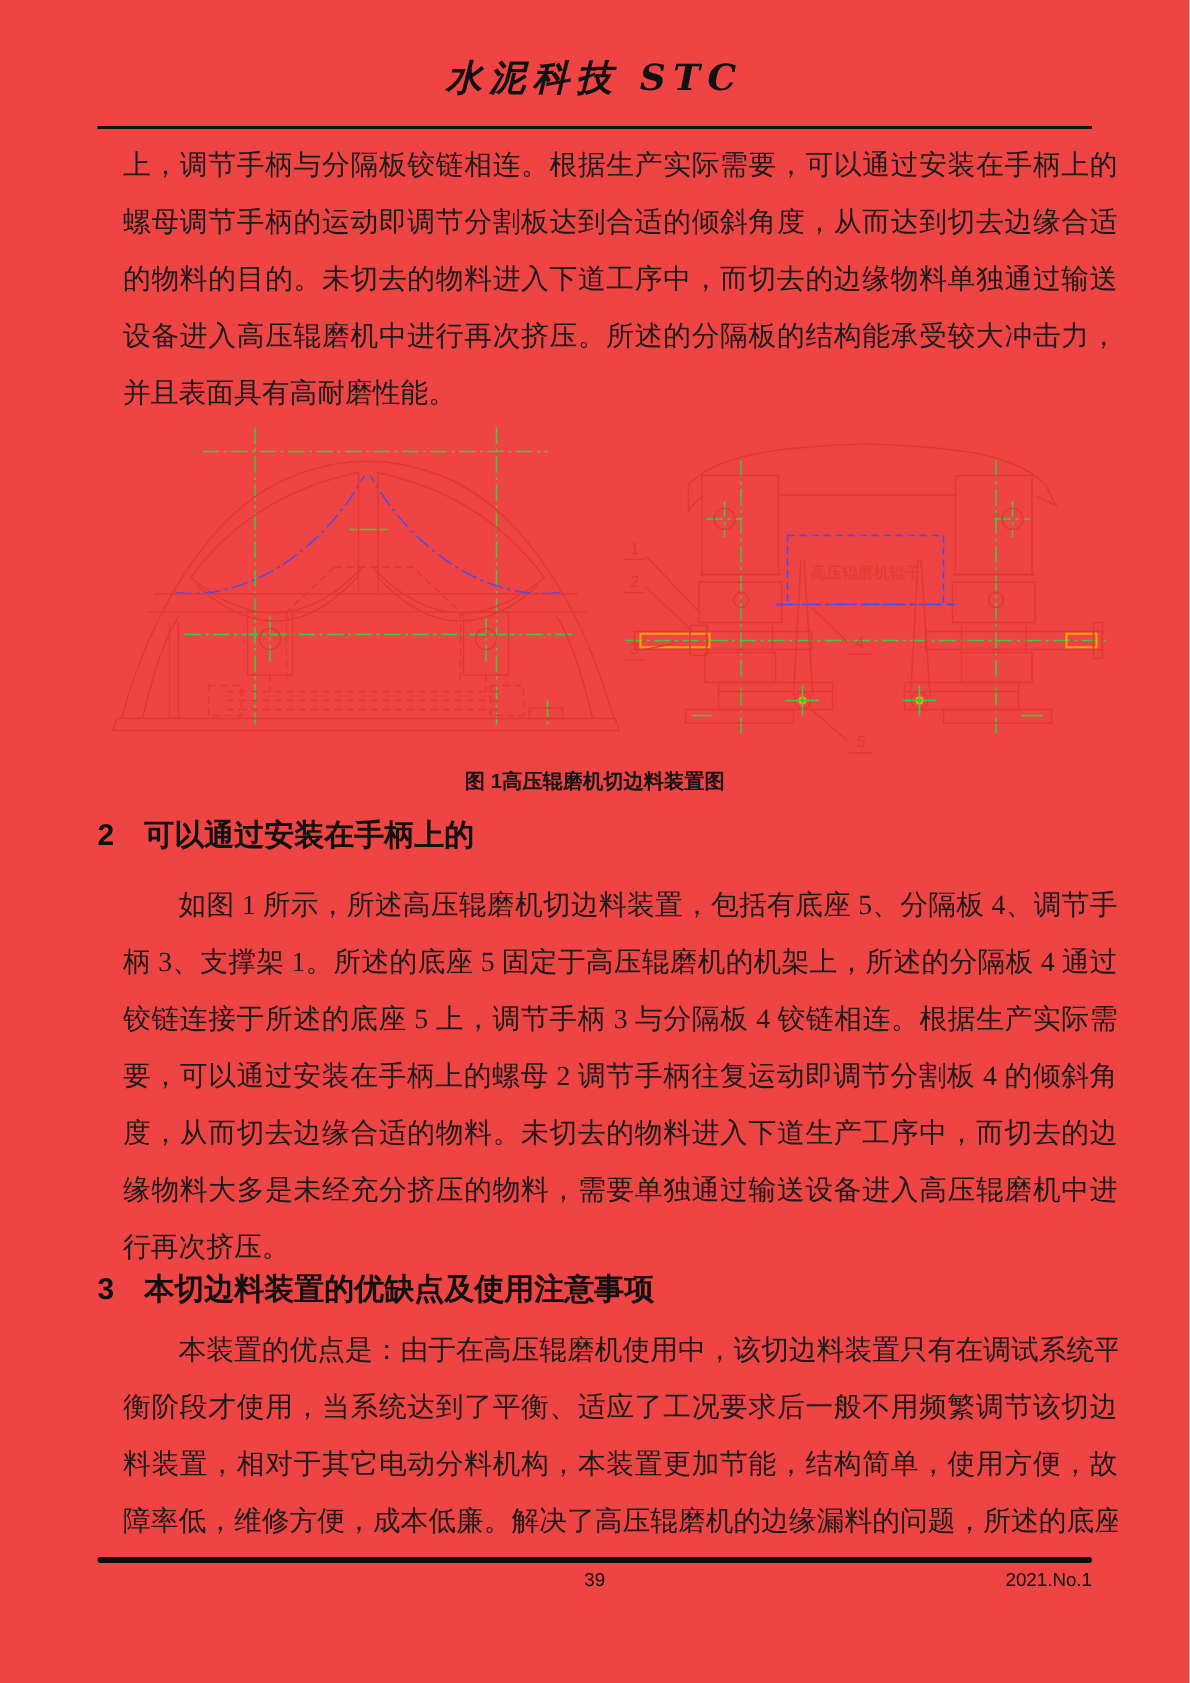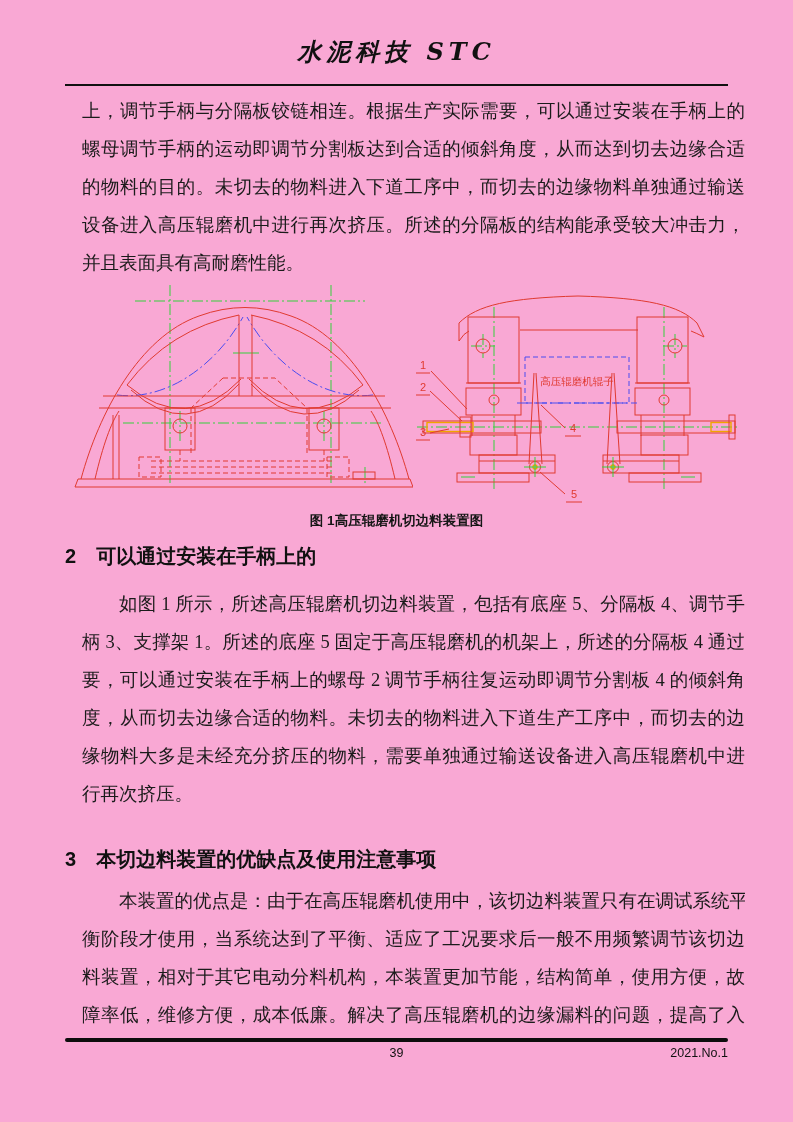--- a/index.html
+++ b/index.html
@@ -1,19 +1,19 @@
 <!DOCTYPE html>
 <html style="--c-red: #e03a30; --c-green: #35d13c; --c-blue: #4a4cf0; --c-yellow: #f0a500;"><head>
 <meta charset="utf-8">
 <style>
   html,body{margin:0;padding:0;background:#ffffff;}
   .page{
     position:relative;
     width:793px;height:1122px;
-    background:#f9a8d4;
+    background:#ef4444;
     font-family:"Liberation Serif","DejaVu Serif",serif;
     color:#1b1b1b;
     overflow:hidden;
   }
   
   .journal-title{
     position:absolute;top:36px;left:0;width:100%;
     text-align:center;
     font-family:"DejaVu Serif","Liberation Serif",serif;
     font-style:italic;font-weight:600;
@@ -248,35 +248,36 @@
     <span class="cap-label">图 1</span><span>高压辊磨机切边料装置图</span>
   </div>
 
   <h2 class="sec-heading" style="top:543px;">
     <span class="h-num">2</span><span class="h-title">可以通过安装在手柄上的</span>
   </h2>
 
   <div class="par indent-first" style="top:585px;">
       <div class="t-line">如图 1 所示，所述高压辊磨机切边料装置，包括有底座 5、分隔板 4、调节手</div>
       <div class="t-line">柄 3、支撑架 1。所述的底座 5 固定于高压辊磨机的机架上，所述的分隔板 4 通过</div>
+      <div class="t-line">铰链连接于所述的底座 5 上，调节手柄 3 与分隔板 4 铰链相连。根据生产实际需</div>
       <div class="t-line">要，可以通过安装在手柄上的螺母 2 调节手柄往复运动即调节分割板 4 的倾斜角</div>
       <div class="t-line">度，从而切去边缘合适的物料。未切去的物料进入下道生产工序中，而切去的边</div>
       <div class="t-line">缘物料大多是未经充分挤压的物料，需要单独通过输送设备进入高压辊磨机中进</div>
       <div class="t-line">行再次挤压。</div>
     </div>
 
   <h2 class="sec-heading" style="top:846px;">
     <span class="h-num">3</span><span class="h-title">本切边料装置的优缺点及使用注意事项</span>
   </h2>
 
   <div class="par indent-first cont" style="top:882px;">
       <div class="t-line">本装置的优点是：由于在高压辊磨机使用中，该切边料装置只有在调试系统平</div>
       <div class="t-line">衡阶段才使用，当系统达到了平衡、适应了工况要求后一般不用频繁调节该切边</div>
       <div class="t-line">料装置，相对于其它电动分料机构，本装置更加节能，结构简单，使用方便，故</div>
-      <div class="t-line">障率低，维修方便，成本低廉。解决了高压辊磨机的边缘漏料的问题，提高了入</div>
+      <div class="t-line">障率低，维修方便，成本低廉。解决了高压辊磨机的边缘漏料的问题，所述的底座</div>
     </div>
 
   <div class="footer-rule"></div>
   <div class="footer-row">
     <span class="page-number">39</span>
     <span class="issue-number">2021.No.1</span>
   </div>
 
 </div>
 

